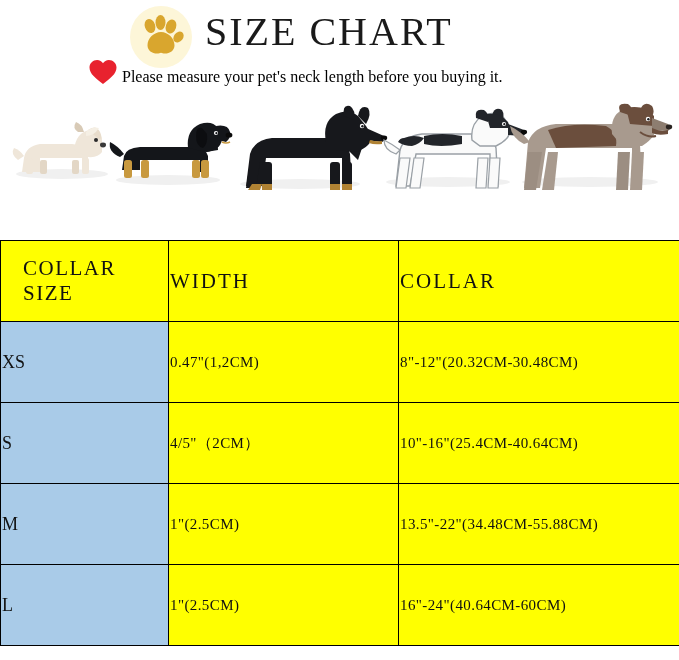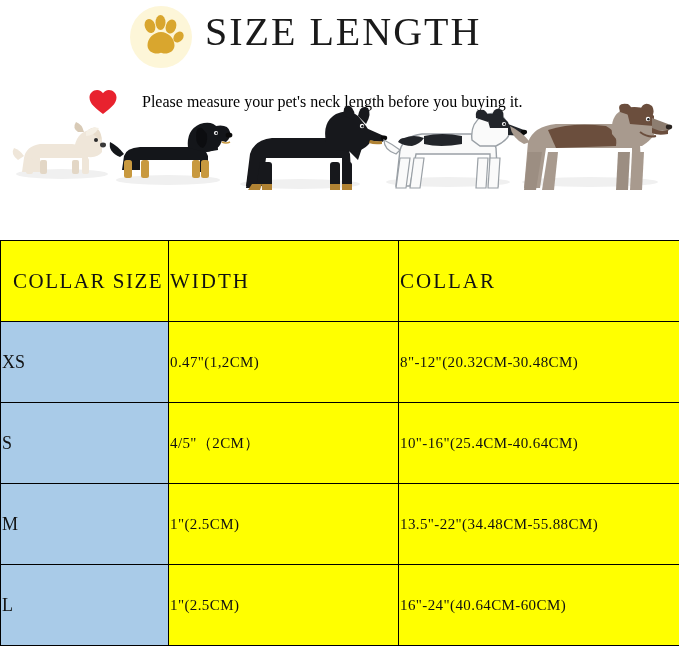--- a/index.html
+++ b/index.html
@@ -45,23 +45,22 @@
     font-size: 40px;
     letter-spacing: 2px;
     color: #1a1a1a;
     font-weight: 400;
   }
   .subtitle-row {
     position: absolute;
     left: 88px;
     top: 58px;
     display: flex;
-    align-items: center;
-    gap: 24px;
-    margin-top: 30px;
+    align-items: flex-end;
+    gap: 4px;
   }
   .heart-icon {
     width: 30px;
     height: 28px;
     flex: none;
   }
 
   
   .dogs {
     position: relative;
@@ -94,21 +93,21 @@
   .col-length { width: 281px; }
 
   .head-cell {
     background: #ffff00;
     height: 78px;
     font-size: 21px;
     letter-spacing: 2px;
   }
   .head-cell.size-head {
     text-align: left;
-    padding-left: 12px;
+    padding-left: 22px;
     letter-spacing: 1.5px;
   }
   .size-cell {
     background: #a9cbe8;
     height: 78px;
     font-size: 18px;
   }
   .val-cell {
     background: #ffff00;
     height: 78px;
@@ -129,21 +128,21 @@
     <div class="paw-badge">
       <svg width="46" height="44" viewBox="0 0 46 44" aria-hidden="true">
         <ellipse cx="12" cy="11" rx="5.2" ry="7.2" fill="#d9a62e" transform="rotate(-18 12 11)"></ellipse>
         <ellipse cx="22.5" cy="7.5" rx="5" ry="7.4" fill="#d9a62e"></ellipse>
         <ellipse cx="33" cy="11.5" rx="5.2" ry="7.2" fill="#d9a62e" transform="rotate(18 33 11.5)"></ellipse>
         <ellipse cx="40.5" cy="22" rx="4.6" ry="6" fill="#d9a62e" transform="rotate(38 40.5 22)"></ellipse>
         <path d="M23 17c7.2 0 13.5 6.6 13.5 13.2 0 5.4-4.6 8.3-9.6 8.3-2 0-2.6-.8-3.9-.8s-1.9.8-3.9.8c-5 0-9.6-2.9-9.6-8.3C9.5 23.6 15.8 17 23 17z" fill="#d9a62e"></path>
       </svg>
     </div>
 
-    <div class="title">SIZE LENGTH</div>
+    <div class="title">SIZE CHART</div>
 
     <div class="subtitle-row">
       <span class="heart-icon">
         <svg width="30" height="28" viewBox="0 0 30 28" aria-hidden="true">
           <path d="M15 26C8 20.5 1.5 16.2 1.5 9.6 1.5 5.2 5 2 9.1 2c2.6 0 4.7 1.3 5.9 3.2C16.2 3.3 18.3 2 20.9 2 25 2 28.5 5.2 28.5 9.6 28.5 16.2 22 20.5 15 26z" fill="#e8222e"></path>
         </svg>
       </span>
       <span>Please measure your pet's neck length before you buying it.</span>
     </div>
   </div>

